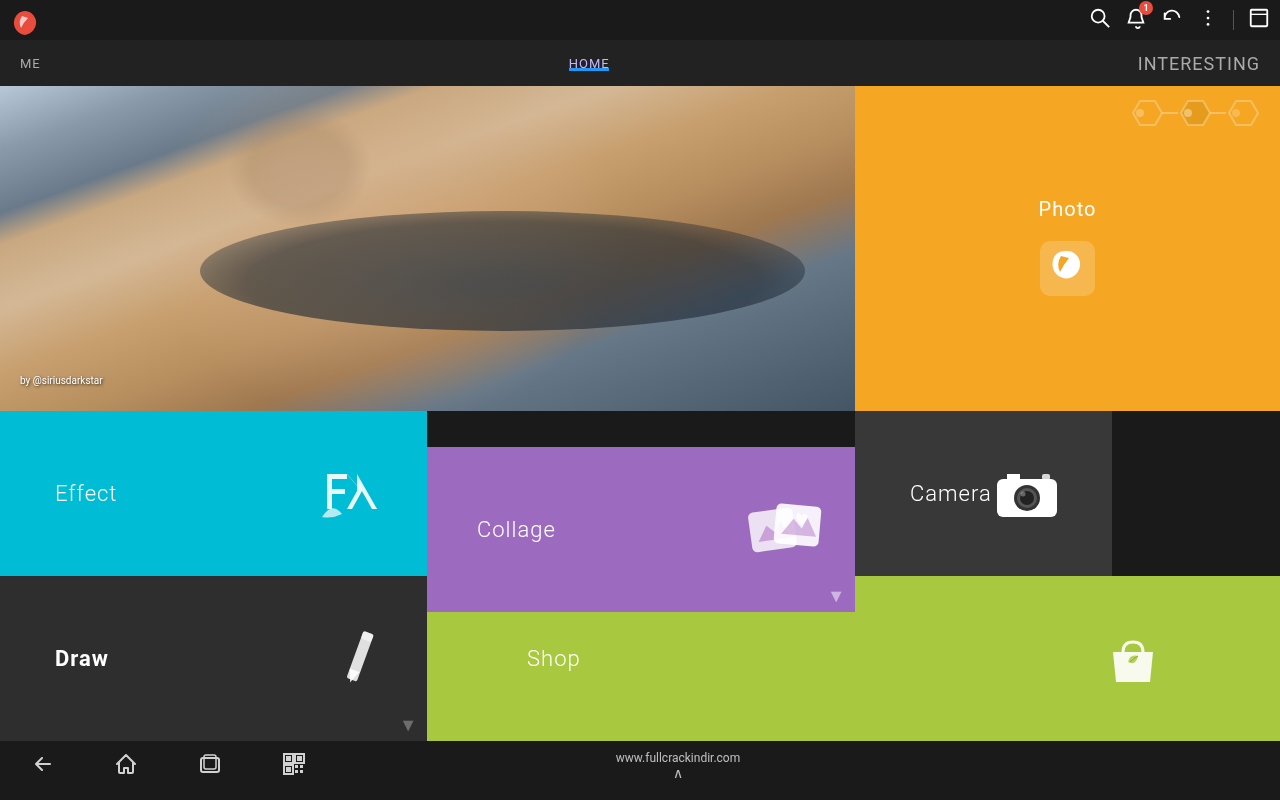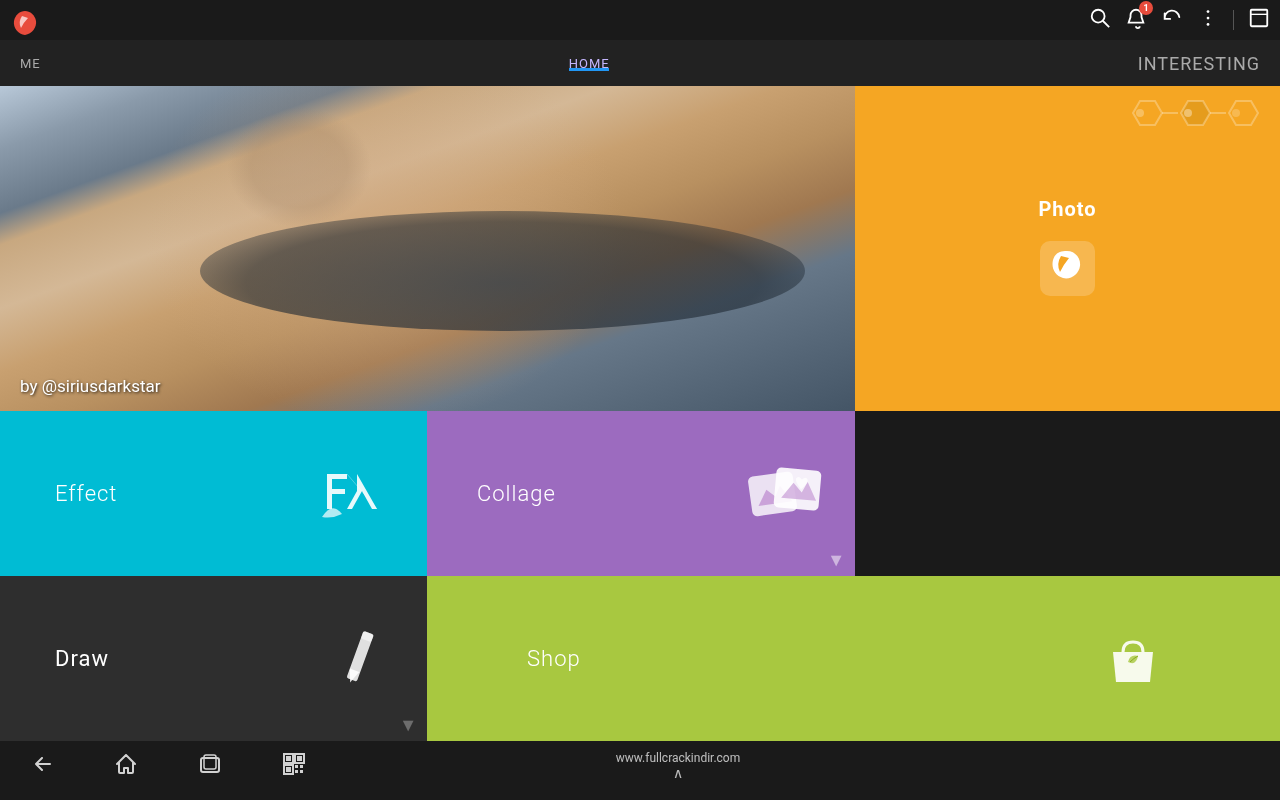--- a/index.html
+++ b/index.html
@@ -117,24 +117,24 @@
       height: 100%;
       position: relative;
       overflow: hidden;
       background: 
         radial-gradient(ellipse at 20% 50%, rgba(180,200,220,0.4) 0%, transparent 50%),
         radial-gradient(ellipse at 80% 30%, rgba(100,120,140,0.3) 0%, transparent 40%),
         linear-gradient(160deg, #c8b89a 0%, #a89078 20%, #7a6858 35%, #4a5868 60%, #2a3848 100%);
     }
     .hero-overlay {
       position: absolute;
-      bottom: 15px;
+      bottom: 25px;
       left: 20px;
       color: white;
-      font-size: 17px;
+      font-size: 10px;
       font-weight: 400;
       text-shadow: 1px 1px 3px rgba(0,0,0,0.8);
     }
     
     .hex-deco {
       position: absolute;
       top: 10px;
       right: 20px;
       opacity: 0.7;
     }
@@ -197,20 +197,21 @@
       width: 428px;
       height: 165px;
       background: #9C6BBF;
       display: flex;
       align-items: center;
       justify-content: space-between;
       padding: 0 40px 0 50px;
       cursor: pointer;
       flex-shrink: 0;
       position: relative;
+      margin-top: 36px;
     }
     .camera-block {
       flex: 1;
       height: 165px;
       background: #383838;
       display: flex;
       align-items: center;
       justify-content: space-between;
       padding: 0 50px 0 55px;
       cursor: pointer;
@@ -327,21 +328,21 @@
         <polygon points="20,5 35,5 42,17 35,29 20,29 13,17" fill="none" stroke="rgba(255,255,255,0.4)" stroke-width="2"></polygon>
         <circle cx="20" cy="17" r="4" fill="rgba(255,255,255,0.4)"></circle>
         <line x1="42" y1="17" x2="58" y2="17" stroke="rgba(255,255,255,0.4)" stroke-width="2"></line>
         <polygon points="68,5 83,5 90,17 83,29 68,29 61,17" fill="rgba(200,140,20,0.5)" stroke="rgba(255,255,255,0.4)" stroke-width="2"></polygon>
         <circle cx="68" cy="17" r="4" fill="rgba(255,255,255,0.5)"></circle>
         <line x1="90" y1="17" x2="106" y2="17" stroke="rgba(255,255,255,0.4)" stroke-width="2"></line>
         <polygon points="116,5 131,5 138,17 131,29 116,29 109,17" fill="none" stroke="rgba(255,255,255,0.4)" stroke-width="2"></polygon>
         <circle cx="116" cy="17" r="4" fill="rgba(255,255,255,0.3)"></circle>
       </svg>
     </div>
-    <span style="color:white; font-size:20px; font-weight:700; letter-spacing:1px;">Photo</span>
+    <span style="color:white; font-size:20px; font-weight:400; letter-spacing:1px;">Photo</span>
 
     <svg width="65" height="65" viewBox="0 0 65 65">
       <rect x="5" y="5" width="55" height="55" rx="10" fill="rgba(255,255,255,0.2)"></rect>
       <path d="M32 15 C40 15 46 22 45 30 C44 38 36 44 28 42 C20 40 16 32 18 24 C20 17 25 15 32 15Z" fill="white"></path>
       <path d="M26 20 Q21 28 25 36 Q29 28 34 22Z" fill="#F5A623"></path>
     </svg>
   </div>
 </div>
 
 <div class="tiles-row2">
@@ -367,26 +368,42 @@
         <path d="M12 45 L22 30 L30 38 L36 28 L46 45Z" fill="rgba(180,120,200,0.6)" transform="rotate(-8, 27, 35)"></path>
         <rect x="30" y="10" width="45" height="40" rx="5" fill="rgba(255,255,255,0.9)" transform="rotate(5, 52, 30)"></rect>
         <path d="M37 40 L48 24 L57 33 L62 22 L72 40Z" fill="rgba(180,120,200,0.5)" transform="rotate(5, 52, 30)"></path>
 
         <path d="M50 20 Q52 16 56 20 Q60 16 62 20 Q62 24 56 30 Q50 24 50 20Z" fill="rgba(255,255,255,0.7)" transform="rotate(5, 52, 30)"></path>
       </svg>
     </div>
     <div class="scroll-indicator">▼</div>
   </div>
 
+  <div class="camera-block">
+    <span style="color:white; font-size:22px; font-weight:300; letter-spacing:1px;">Camera</span>
+    <svg width="70" height="60" viewBox="0 0 70 60">
+
+      <rect x="5" y="15" width="60" height="38" rx="6" fill="white"></rect>
+
+      <circle cx="35" cy="34" r="13" fill="#333"></circle>
+      <circle cx="35" cy="34" r="10" fill="#555"></circle>
+      <circle cx="35" cy="34" r="7" fill="#222"></circle>
+      <circle cx="31" cy="30" r="2.5" fill="rgba(255,255,255,0.3)"></circle>
+
+      <path d="M15 15 L15 10 L28 10 L28 15Z" fill="white"></path>
+
+      <rect x="50" y="10" width="8" height="6" rx="2" fill="rgba(255,255,255,0.8)"></rect>
+    </svg>
+  </div>
 </div>
 
 <div class="tiles-row3">
 
   <div class="draw-block" style="position:relative;">
-    <span style="color:white; font-size:22px; font-weight:400; letter-spacing:1px;">Draw</span>
+    <span style="color:white; font-size:22px; font-weight:700; letter-spacing:1px;">Draw</span>
     <svg width="55" height="65" viewBox="0 0 55 65">
 
       <rect x="22" y="5" width="11" height="50" rx="2" fill="rgba(255,255,255,0.85)" transform="rotate(20, 27, 32)"></rect>
       <path d="M22 45 L27 58 L32 45Z" fill="rgba(255,255,255,0.85)" transform="rotate(20, 27, 32)"></path>
       <rect x="22" y="5" width="11" height="8" rx="2" fill="rgba(255,255,255,0.5)" transform="rotate(20, 27, 32)"></rect>
     </svg>
     <div class="scroll-indicator-draw">▼</div>
   </div>
 
   <div class="shop-block">

